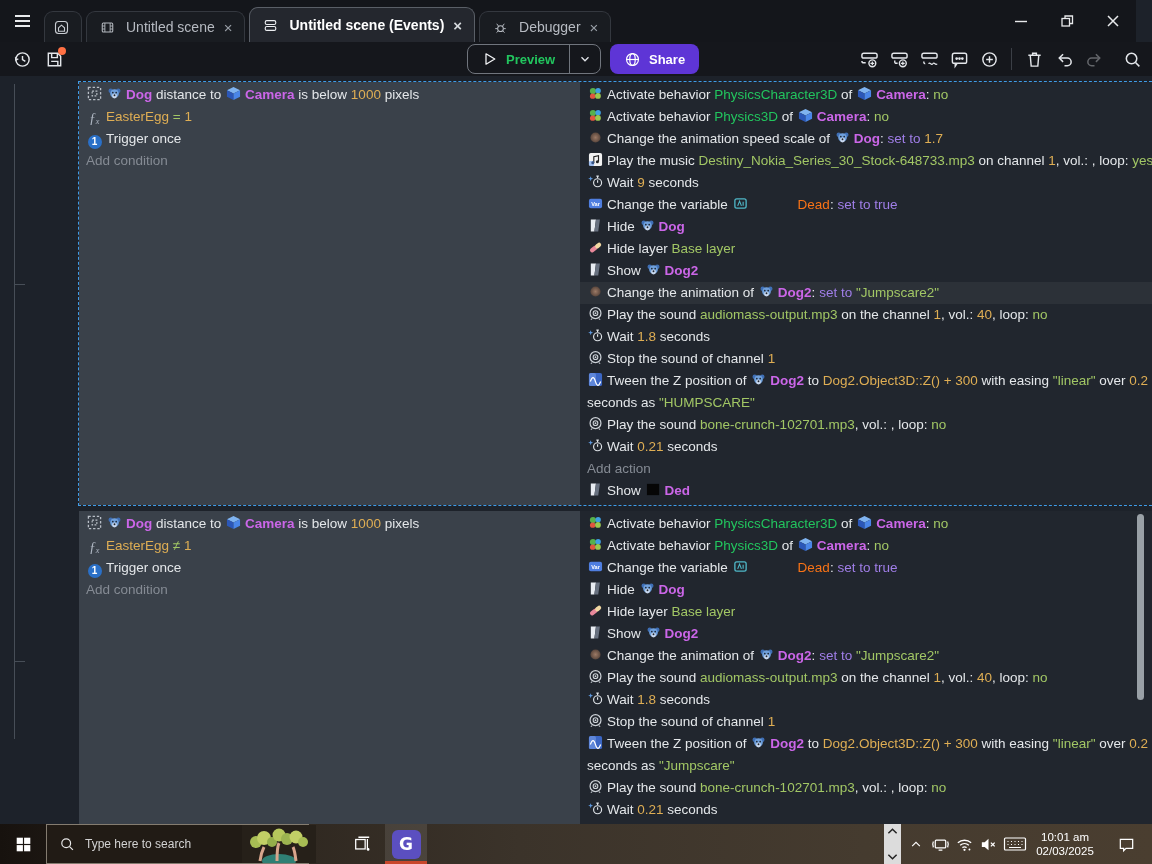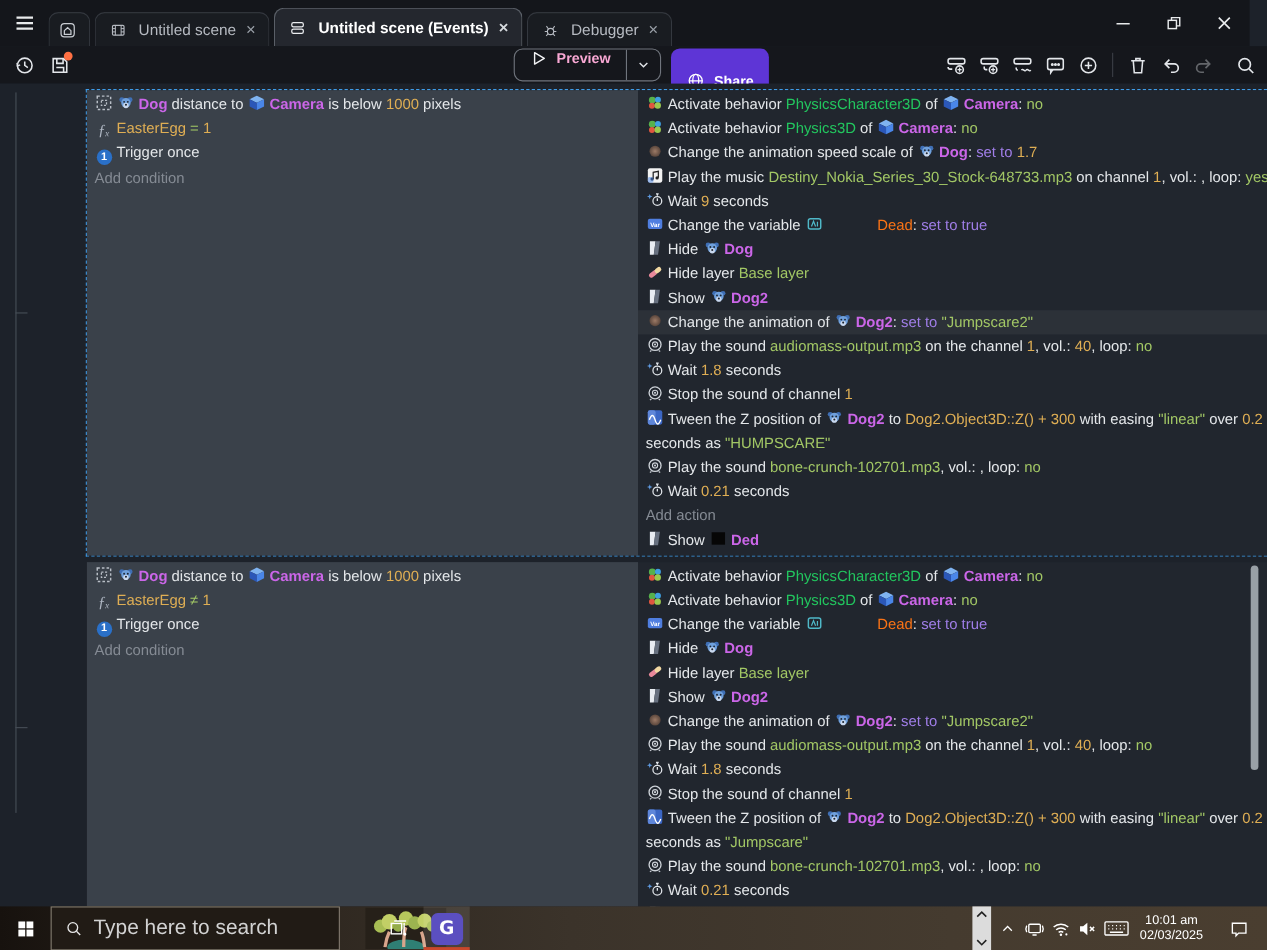--- a/index.html
+++ b/index.html
@@ -18,23 +18,23 @@
   .tab.active .close{color:#d6dade;}
   .winctl{position:absolute;right:0;top:0;height:42px;display:flex;align-items:center;}
   .winbtn{width:46px;height:42px;display:flex;align-items:center;justify-content:center;cursor:pointer;}
 
   
   .toolbar{position:absolute;top:42px;left:0;right:0;height:34px;background:#15171c;display:flex;align-items:center;}
   .tbicon{width:28px;height:28px;display:flex;align-items:center;justify-content:center;cursor:pointer;position:relative;}
   .tbicon svg{width:19px;height:19px;}
   .save-dot{position:absolute;top:2px;right:2px;width:8px;height:8px;border-radius:50%;background:#ff7043;}
   .preview-split{position:absolute;left:467px;top:2px;height:28px;border:1px solid #70757d;border-radius:8px;display:flex;align-items:stretch;overflow:hidden;}
-  .preview-main{display:flex;gap:8px;padding:0 14px;color:#f9a8d4;font-weight:bold;font-size:13px;cursor:pointer;}
+  .preview-main{display:flex;align-items:center;gap:8px;padding:0 14px;color:#22c55e;font-weight:bold;font-size:13px;cursor:pointer;}
   .preview-caret{display:flex;align-items:center;padding:0 8px;border-left:1px solid #70757d;cursor:pointer;}
-  .share-btn{position:absolute;left:610px;top:2px;height:30px;border-radius:8px;display:flex;align-items:center;gap:8px;padding:14px 14px;color:#fff;font-weight:bold;font-size:13px;cursor:pointer;justify-content:center;}
+  .share-btn{position:absolute;left:610px;top:2px;height:30px;border-radius:8px;display:flex;align-items:center;gap:8px;padding:0 14px;color:#fff;font-weight:bold;font-size:13px;cursor:pointer;justify-content:center;}
   .right-icons{position:absolute;right:6px;top:3px;display:flex;align-items:center;gap:2px;}
   .vdiv{width:1px;height:22px;background:#3b3f46;margin:0 6px;}
   .dim{opacity:.38;}
 
   
   .sheet{position:absolute;top:76px;left:0;right:0;bottom:40px;background:#1d222a;overflow:hidden;}
   .rail-line{position:absolute;left:14px;top:8px;width:1px;height:655px;background:#474e57;}
   .rail-tick{position:absolute;left:14px;width:11px;height:1px;background:#474e57;}
   .events-wrap{position:absolute;left:30px;top:5px;width:1104px;margin-left:48px;}
   .event{display:flex;align-items:stretch;margin-bottom:4px;border:1px dashed transparent;}
@@ -56,21 +56,21 @@
   .icn .fx{color:#aeb6c2;font-style:italic;font-size:14px;font-family:"Liberation Serif",serif;}
   .scroll-thumb{position:absolute;right:8px;top:438px;width:7px;height:186px;border-radius:4px;background:#99a0a6;cursor:pointer;}
 
   
   .taskbar{position:absolute;left:0;right:0;bottom:0;height:40px;z-index:9;
            background:linear-gradient(90deg,#17120e 0%,#2b241d 18%,#3b332a 45%,#453b2f 75%,#4a3e30 100%);
            display:flex;align-items:center;}
   .startbtn{width:46px;height:40px;display:flex;align-items:center;justify-content:center;cursor:pointer;}
   .searchpill{position:absolute;left:46px;top:0;height:38px;width:261px;background:#211b15;border:1px solid #847c70;
               display:flex;align-items:center;cursor:pointer;}
-  .searchpill input{flex:1;background:transparent;border:none;outline:none;color:#e0e0e0;font-size:19px;font-family:"Liberation Sans",sans-serif;}
+  .searchpill input{flex:1;background:transparent;border:none;outline:none;color:#e0e0e0;font-size:12px;font-family:"Liberation Sans",sans-serif;}
   .searchpill input::placeholder{color:#d2d2d2;}
   .search-mag{margin:0 8px 0 12px;display:flex;}
   .trees{height:38px;width:74px;overflow:hidden;flex:none;}
   .taskview{position:absolute;left:342px;top:0;width:40px;height:40px;display:flex;align-items:center;justify-content:center;cursor:pointer;}
   .apptile{position:absolute;left:385px;top:0;width:42px;height:40px;background:rgba(255,255,255,.10);display:flex;align-items:center;justify-content:center;cursor:pointer;}
   .gd-ic{width:29px;height:29px;border-radius:6px;background:#5b4fc0;color:#fff;display:flex;align-items:center;justify-content:center;font-weight:bold;font-size:17px;font-family:"DejaVu Sans",sans-serif;}
   .app-underline{position:absolute;left:385px;bottom:0;width:42px;height:3px;background:#c9472b;}
   .tb-scroll{position:absolute;left:884px;top:0;width:17px;height:40px;background:#dcdcdc;display:flex;flex-direction:column;justify-content:space-between;align-items:center;padding:3px 0;box-sizing:border-box;cursor:pointer;}
   .trayicons{position:absolute;left:904px;top:0;height:40px;display:flex;align-items:center;}
   .trayic{width:24px;height:40px;display:flex;align-items:center;justify-content:center;cursor:pointer;}

